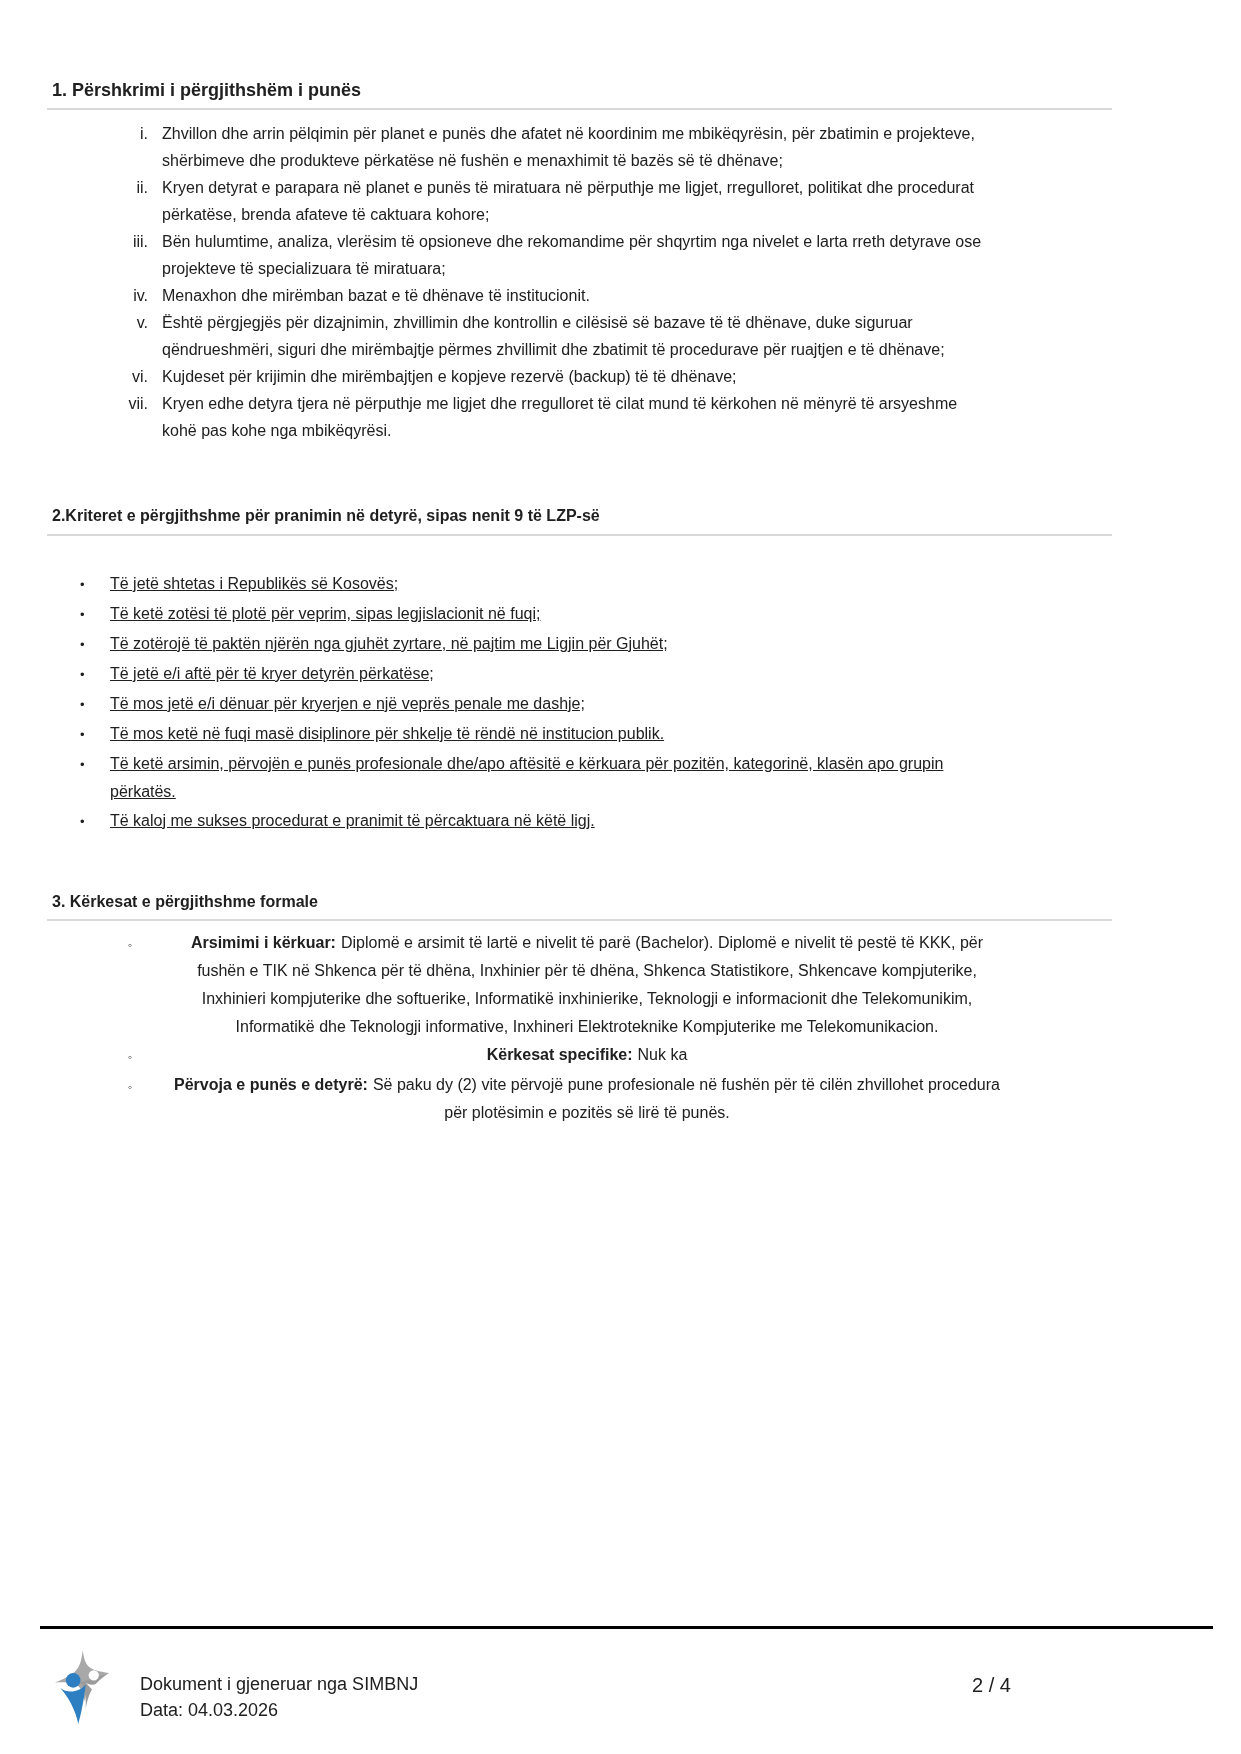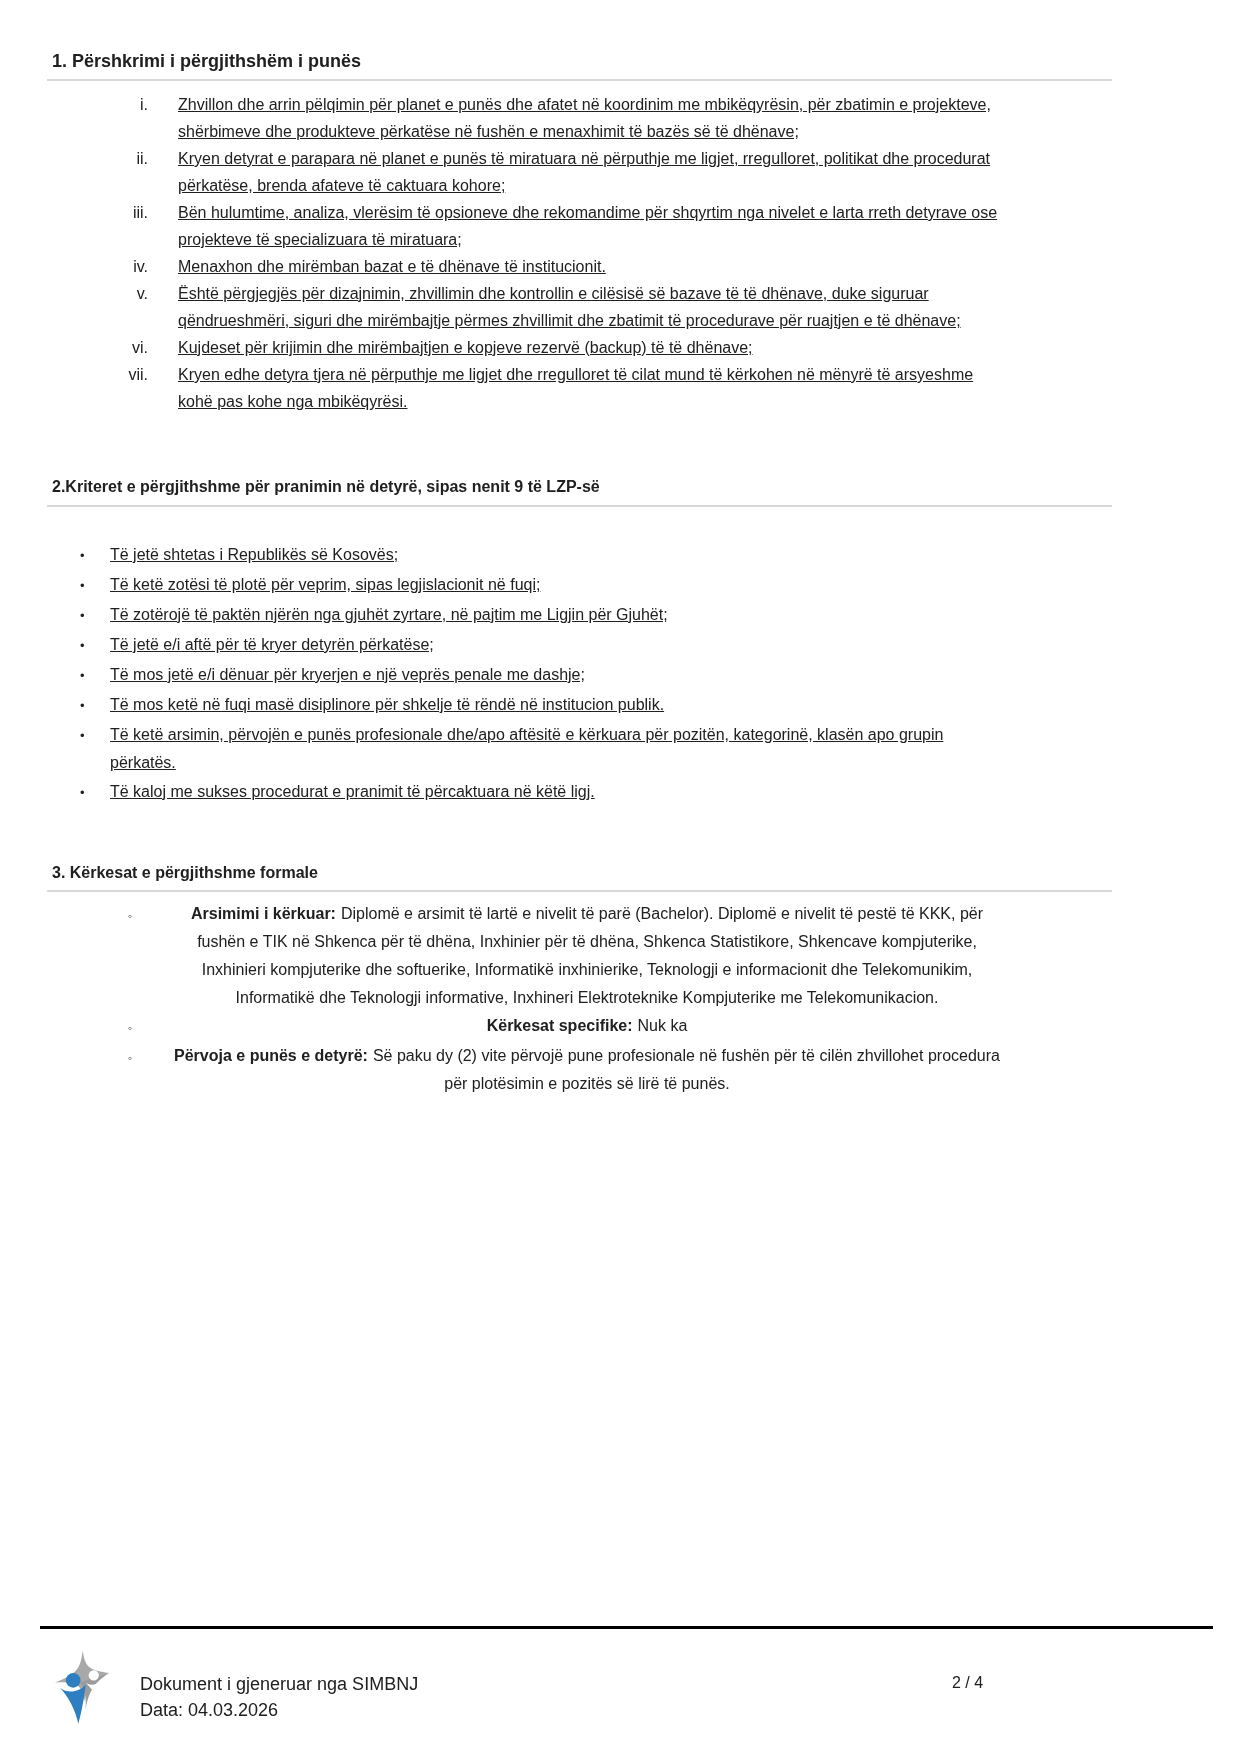--- a/index.html
+++ b/index.html
@@ -7,21 +7,21 @@
     position:relative;
     width:1241px; height:1754px;
     background:#ffffff;
     font-family:"Liberation Sans", sans-serif;
     color:#202020;
     overflow:hidden;
   }
   
   .h-small {
     font-size:18px; font-weight:bold; line-height:23px;
-    margin:50px 0 0 52px;
+    margin:79px 0 0 52px;
   }
   .h-big {
     font-size:16px; font-weight:bold; line-height:27px;
     margin:58px 0 0 52px;
   }
   .h-big.third { margin-top:52px; }
   .rule {
     height:2px; background:#d9d9d9;
     margin-left:47px; width:1065px;
   }
@@ -29,40 +29,40 @@
   .rule-2 { margin-top:5px; }
   .rule-3 { margin-top:4px; }
 
   ul, ol { list-style:none; margin:0; padding:0; }
   li { display:flex; }
   .txt { margin:0; }
 
   
   .roman-list { margin-top:10px; font-size:16px; }
   .roman-list .num { flex:none; width:148px; text-align:right; line-height:27px; }
-  .roman-list .txt { margin-left:30px; width:820px; line-height:27px;text-decoration:underline; }
+  .roman-list .txt { margin-left:14px; width:820px; line-height:27px; }
 
   
   .dot-list { margin:34px 0 0 80px; font-size:16px; }
   .dot-list li { margin-bottom:1px; }
   .dot-list .marker { flex:none; width:30px; line-height:28px; font-size:13px; padding-top:1px; }
   .dot-list .txt { width:868px; line-height:28px;text-decoration:underline; }
 
   
   .circle-list { margin:8px 0 0 128px; font-size:16px; }
   .circle-list .marker { flex:none; width:38px; line-height:28px; font-size:12px; padding-top:2px; }
   .circle-list .txt { width:842px; line-height:28px;text-align:center; }
   .circle-list strong { margin-right:5px; }
 
   
   .footer-line { position:absolute; left:40px; top:1626px; width:1173px; height:3px; background:#000000; }
   .logo { position:absolute; left:49px; top:1647px; width:66px; height:80px; }
   .footer-text { position:absolute; left:140px; top:1671px; font-size:18px; line-height:26px; }
   .footer-text div { white-space:nowrap; }
-  .page-num { position:absolute; left:952px; top:1674px; font-size:16px; }
+  .page-num { position:absolute; left:972px; top:1674px; font-size:20px; }
 </style>
 </head>
 <body>
 
 <div class="page">
 
   <h2 class="h-small">1. Përshkrimi i përgjithshëm i punës</h2>
   <div class="rule rule-1"></div>
 
   <ol class="roman-list">

